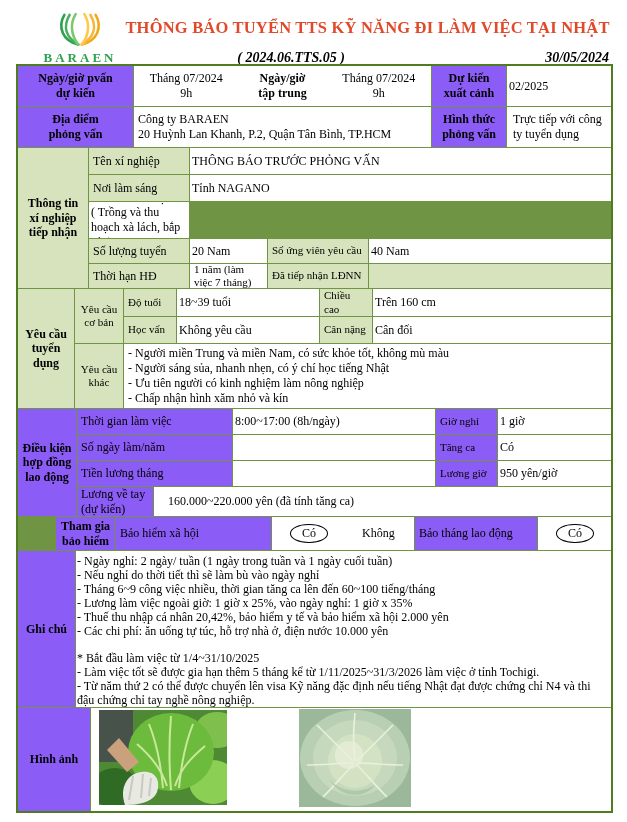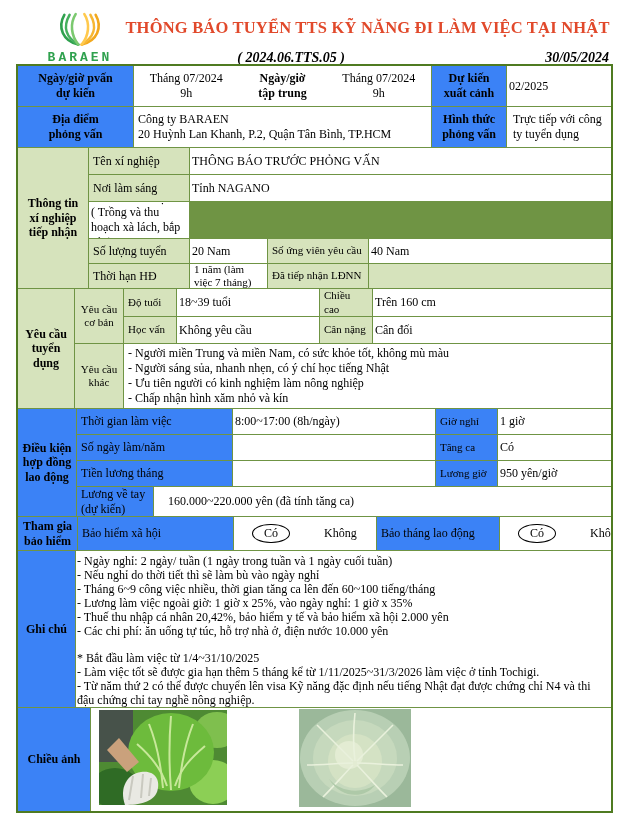--- a/index.html
+++ b/index.html
@@ -2,33 +2,33 @@
 <html><head>
 <meta charset="utf-8">
 <style>
   html,body{margin:0;padding:0;background:#fff;}
   body{width:627px;height:822px;font-family:"Liberation Serif",serif;color:#000;}
   .page{position:relative;width:627px;height:822px;overflow:hidden;background:#fff;}
 
   
   .header{position:absolute;left:0;top:6px;width:627px;height:58px;}
   .logo{position:absolute;left:34px;top:2px;width:92px;text-align:center;}
-  .logo-text{font-family:Liberation Mono, monospace;font-weight:bold;font-size:13px;letter-spacing:3px;color:#2FA14E;margin-top:-2px;}
+  .logo-text{font-family:Liberation Serif, serif;font-weight:bold;font-size:13px;letter-spacing:3px;color:#2FA14E;margin-top:-2px;}
   .title{position:absolute;left:120px;top:12px;width:495px;text-align:center;font-weight:bold;font-size:16.5px;color:#E1492B;letter-spacing:.2px;}
   .subrow{position:absolute;left:120px;top:44px;width:489px;font-weight:bold;font-style:italic;font-size:14px;}
   .doccode{display:block;text-align:center;width:70%;}
   .docdate{position:absolute;right:0;top:0;}
 
   
   .doc-table{position:absolute;left:16px;top:64px;width:593px;background:#6f9444;border:2px solid #4f7b21;display:flex;flex-direction:column;gap:1px;}
   .row{display:grid;gap:1px;}
   .section{display:grid;gap:1px;}
   .rows{display:flex;flex-direction:column;gap:1px;}
   .c{background:#fff;display:flex;align-items:center;padding:1px 4px;font-size:12px;line-height:1.22;box-sizing:border-box;overflow:hidden;}
-  .p{background:#3b82f6;}
+  .p{background:#8b5cf6;}
   .g{background:#D6E3BC;}
   .b{font-weight:bold;}
   .ctr{justify-content:center;text-align:center;}
   .pre{white-space:pre-line;}
   .fs11{font-size:11px;}
   .pad8{padding-left:2px;}
   .list{flex-direction:column;align-items:flex-start;justify-content:center;}
   .list > div{line-height:15px;}
   .notes-cell{flex-direction:column;align-items:flex-start;justify-content:flex-start;padding:3px 8px 0 1px;}
   .note-line{line-height:14px;min-height:13px;}
@@ -189,21 +189,21 @@
           <div class="c pad8">950 yên/giờ</div>
         </div>
         <div class="row" style="grid-template-columns:76px 1fr;height:29px;">
           <div class="c p pre">Lương về tay
 (dự kiến)</div>
           <div class="c" style="padding-left:14px;">160.000~220.000 yên (đã tính tăng ca)</div>
         </div>
       </div>
     </div>
 
-    <div class="row" style="grid-template-columns:59px 155px 142px 122px 1fr;height:33px;">
+    <div class="row" style="grid-template-columns:59px 155px 142px 122px 1fr;height:33px;padding-left:38px;">
       <div class="c p b ctr pre">Tham gia
 bảo hiểm</div>
       <div class="c p">Bảo hiểm xã hội</div>
       <div class="c">
         <div class="ins-opts">
           <span class="circle">Có</span>
           <span>Không</span>
         </div>
       </div>
       <div class="c p">Bảo tháng lao động</div>
@@ -225,21 +225,21 @@
         <div class="note-line">- Thuế thu nhập cá nhân 20,42%, bảo hiểm y tế và bảo hiểm xã hội 2.000 yên</div>
         <div class="note-line">- Các chi phí: ăn uống tự túc, hỗ trợ nhà ở, điện nước 10.000 yên</div>
         <div class="note-line"></div>
         <div class="note-line">* Bắt đầu làm việc từ 1/4~31/10/2025</div>
         <div class="note-line">- Làm việc tốt sẽ được gia hạn thêm 5 tháng kể từ 1/11/2025~31/3/2026 làm việc ở tỉnh Tochigi.</div>
         <div class="note-line">- Từ năm thứ 2 có thể được chuyển lên visa Kỹ năng đặc định nếu tiếng Nhật đạt được chứng chỉ N4 và thi đậu chứng chỉ tay nghề nông nghiệp.</div>
       </div>
     </div>
 
     <div class="row" style="grid-template-columns:72px 1fr;height:103px;">
-      <div class="c p b ctr">Chiều ảnh</div>
+      <div class="c p b ctr">Hình ảnh</div>
       <div class="c photo-cell">
         <span style="margin-left:4px;">
           <svg width="128" height="95" viewBox="0 0 128 95">
             <rect width="128" height="95" fill="#4e8a33"></rect>
             <rect x="0" y="0" width="34" height="52" fill="#47524a"></rect>
             <ellipse cx="16" cy="78" rx="24" ry="20" fill="#2f6b25"></ellipse>
             <ellipse cx="118" cy="20" rx="22" ry="18" fill="#7fbf4e"></ellipse>
             <ellipse cx="114" cy="72" rx="24" ry="22" fill="#8ccf55"></ellipse>
             <ellipse cx="72" cy="42" rx="43" ry="39" fill="#6dbb3c"></ellipse>
             <g stroke="#c8e89a" stroke-width="2" fill="none">

